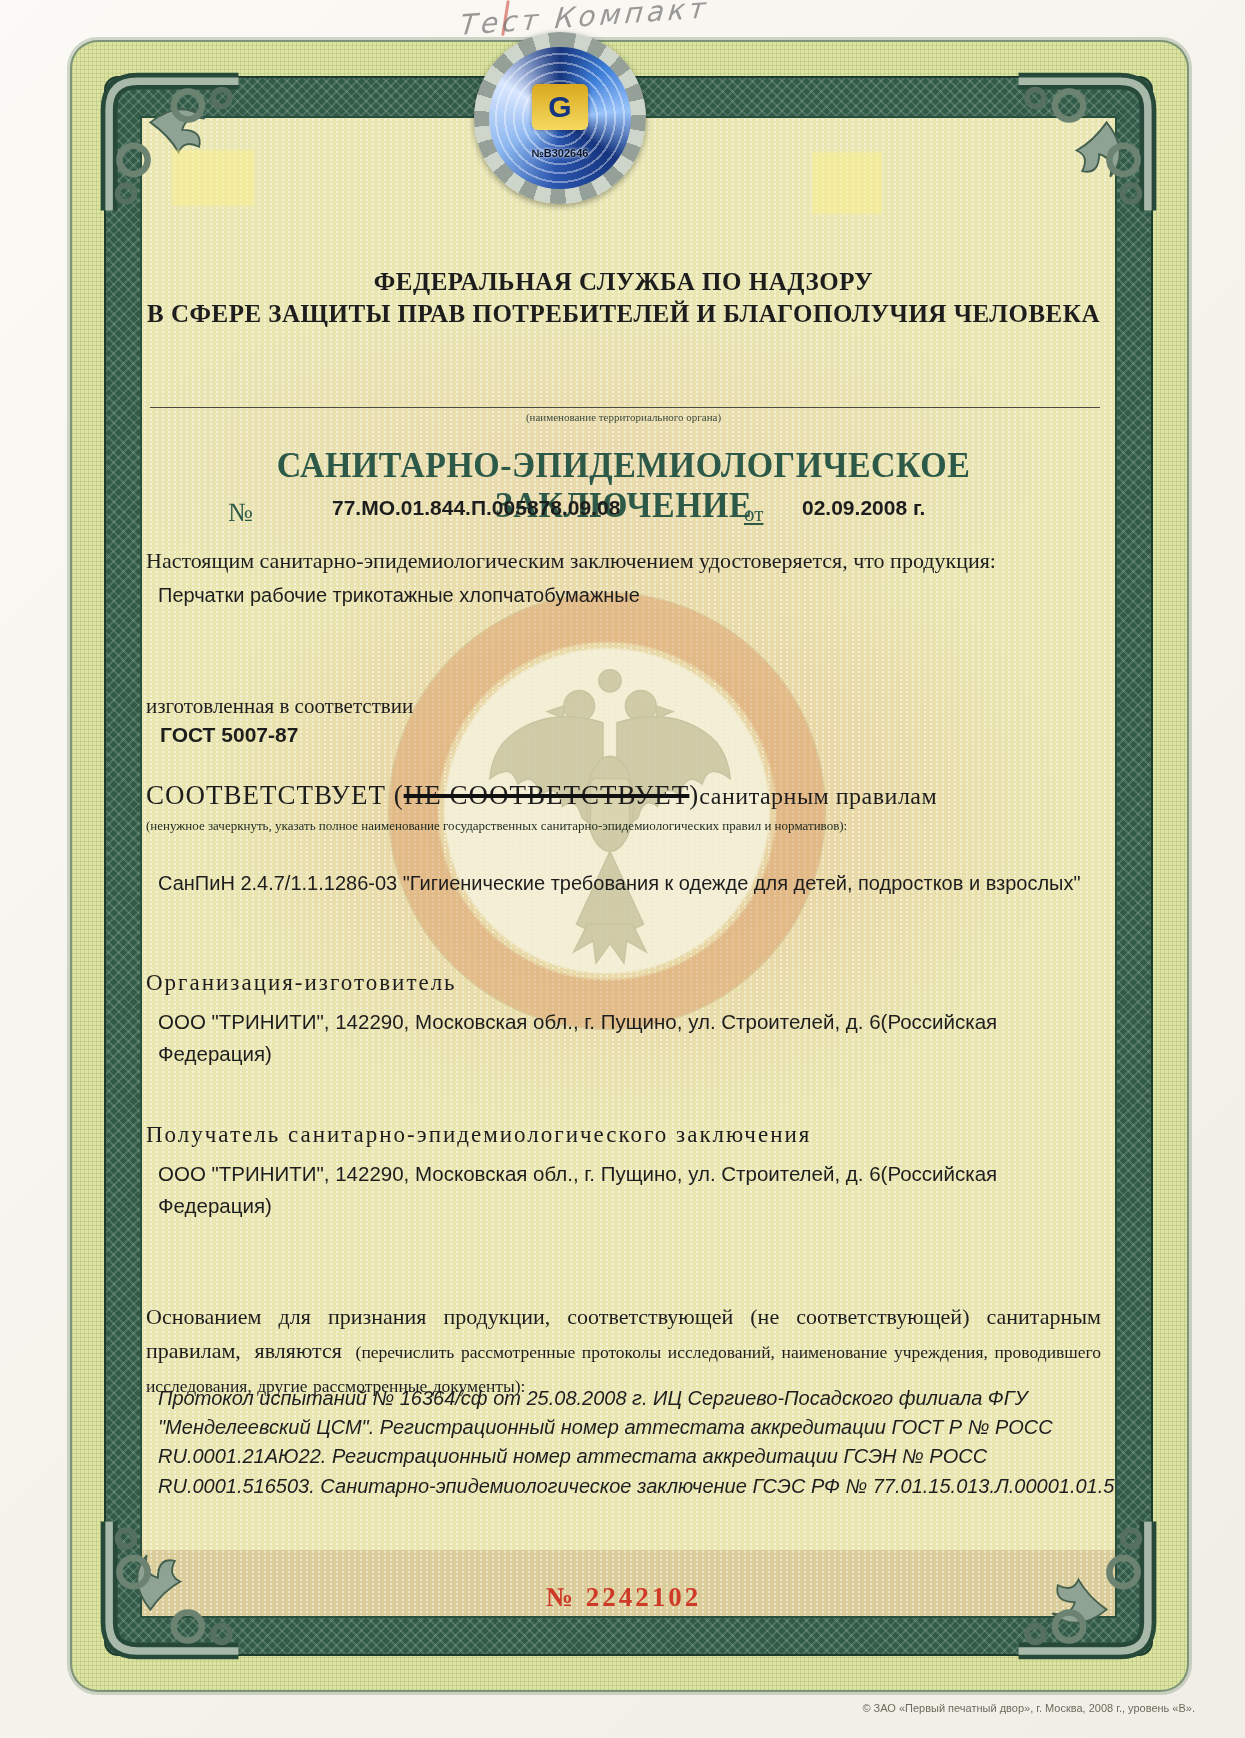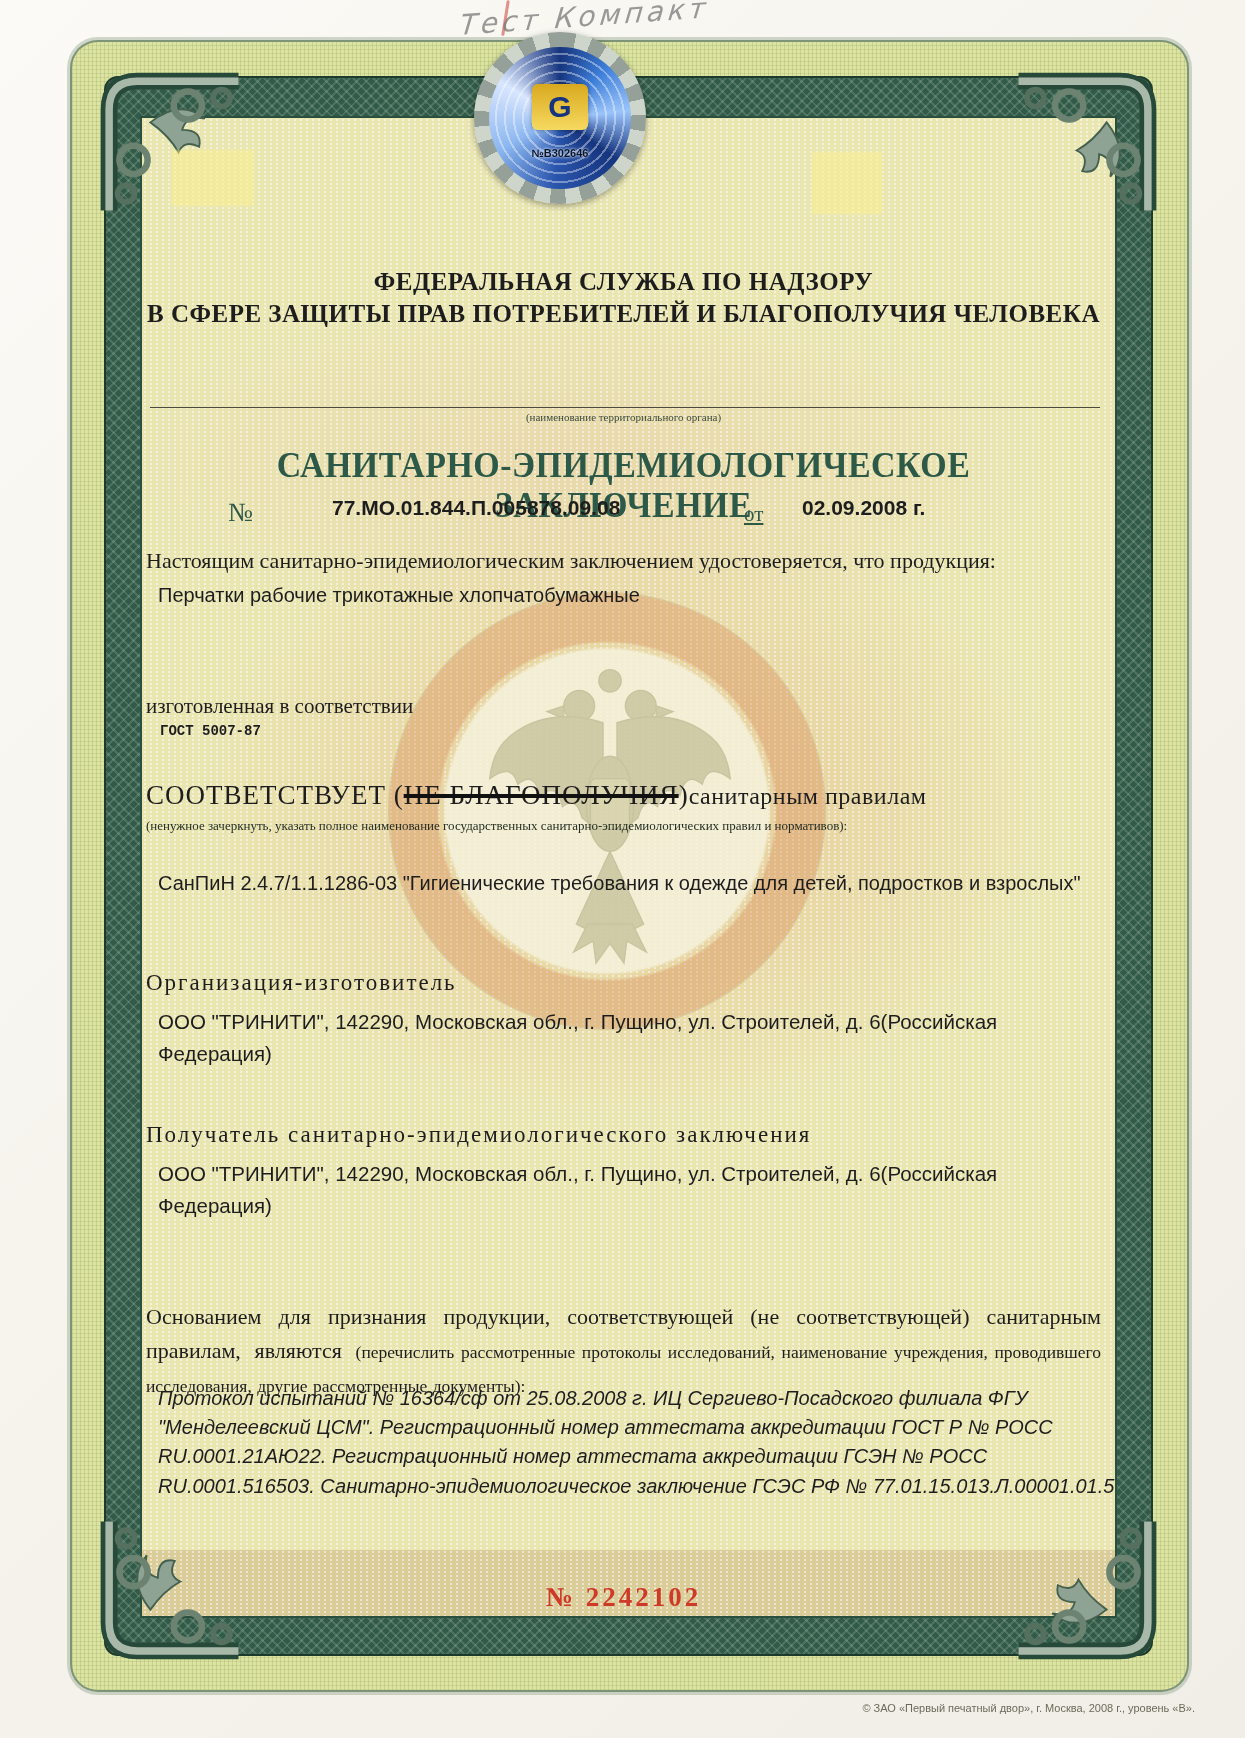--- a/index.html
+++ b/index.html
@@ -102,21 +102,21 @@
   .caption{top:411px; font-size:11px; color:#3c4a3c;}
   .title{top:446px; font-weight:bold; font-size:35px; color:var(--title-green,#2c5948); letter-spacing:.5px; transform:scaleX(.97);}
   .numrow{top:496px; left:140px; width:967px; height:34px;}
   .no-label{position:absolute; left:88px; top:2px; font-size:26px; color:#2c5948;}
   .no-value{position:absolute; left:192px; top:0; font-family:"Liberation Sans",sans-serif; font-weight:bold; font-size:21px;}
   .from-label{position:absolute; left:604px; top:6px; font-size:21px; color:#2c5948;text-decoration:underline;}
   .date-value{position:absolute; left:662px; top:0; font-family:"Liberation Sans",sans-serif; font-weight:bold; font-size:21px;}
   .intro{left:146px; top:548px; width:950px; font-size:22px;}
   .product{left:158px; top:584px; font-family:"Liberation Sans",sans-serif; font-size:20px;}
   .made-label{left:146px; top:694px; font-size:21px;}
-  .made-value{left:160px; top:723px; font-family:Liberation Mono, monospace; font-weight:bold; font-size:14px;}
+  .made-value{left:160px; top:723px; font-family:Liberation Sans, sans-serif; font-weight:bold; font-size:21px;}
   .conform{left:146px; top:780px; width:960px; font-size:27px; letter-spacing:1px; white-space:nowrap;}
   .conform .strike{text-decoration:line-through; text-decoration-thickness:4px; text-decoration-color:#111;}
   .conform .rules{font-size:24px; letter-spacing:.5px;}
   .note{left:146px; top:816px; width:810px; font-size:13px; color:#1f2a1f; line-height:1.5;}
   .sanpin{left:158px; top:872px; width:960px; font-family:"Liberation Sans",sans-serif; font-size:20px;}
   .sec-label{font-size:23px; letter-spacing:2px;}
   .manu-label{left:146px; top:970px;}
   .manu-value{left:158px; top:1006px; width:900px; font-family:"Liberation Sans",sans-serif; font-size:20.5px; line-height:1.55;}
   .recip-label{left:146px; top:1122px;}
   .recip-value{left:158px; top:1158px; width:900px; font-family:"Liberation Sans",sans-serif; font-size:20.5px; line-height:1.55;}
@@ -216,21 +216,21 @@
     <span class="from-label">от</span>
     <span class="date-value">02.09.2008 г.</span>
   </div>
 
   <div class="abs intro">Настоящим санитарно-эпидемиологическим заключением удостоверяется, что продукция:</div>
   <div class="abs product">Перчатки рабочие трикотажные хлопчатобумажные</div>
 
   <div class="abs made-label">изготовленная в соответствии</div>
   <div class="abs made-value">ГОСТ 5007-87</div>
 
-  <div class="abs conform"><span>СООТВЕТСТВУЕТ</span> <span>(</span><span class="strike">НЕ БЛАГОПОЛУЧИЯ</span><span>)</span><span class="rules">санитарным правилам</span></div>
+  <div class="abs conform"><span>СООТВЕТСТВУЕТ</span> <span>(</span><span class="strike">НЕ СООТВЕТСТВУЕТ</span><span>)</span><span class="rules">санитарным правилам</span></div>
   <div class="abs note">(ненужное зачеркнуть, указать полное наименование государственных санитарно-эпидемиологических правил и нормативов):</div>
   <div class="abs sanpin">СанПиН 2.4.7/1.1.1286-03 "Гигиенические требования к одежде для детей, подростков и взрослых"</div>
 
   <div class="abs sec-label manu-label">Организация-изготовитель</div>
   <div class="abs manu-value">ООО "ТРИНИТИ", 142290, Московская обл., г. Пущино, ул. Строителей, д. 6(Российская Федерация)</div>
 
   <div class="abs sec-label recip-label">Получатель санитарно-эпидемиологического заключения</div>
   <div class="abs recip-value">ООО "ТРИНИТИ", 142290, Московская обл., г. Пущино, ул. Строителей, д. 6(Российская Федерация)</div>
 
   <div class="abs basis"><span class="big">Основанием для признания продукции, соответствующей (не соответствующей) санитарным правилам, являются </span><span class="small">(перечислить рассмотренные протоколы исследований, наименование учреждения, проводившего исследования, другие рассмотренные документы):</span></div>

